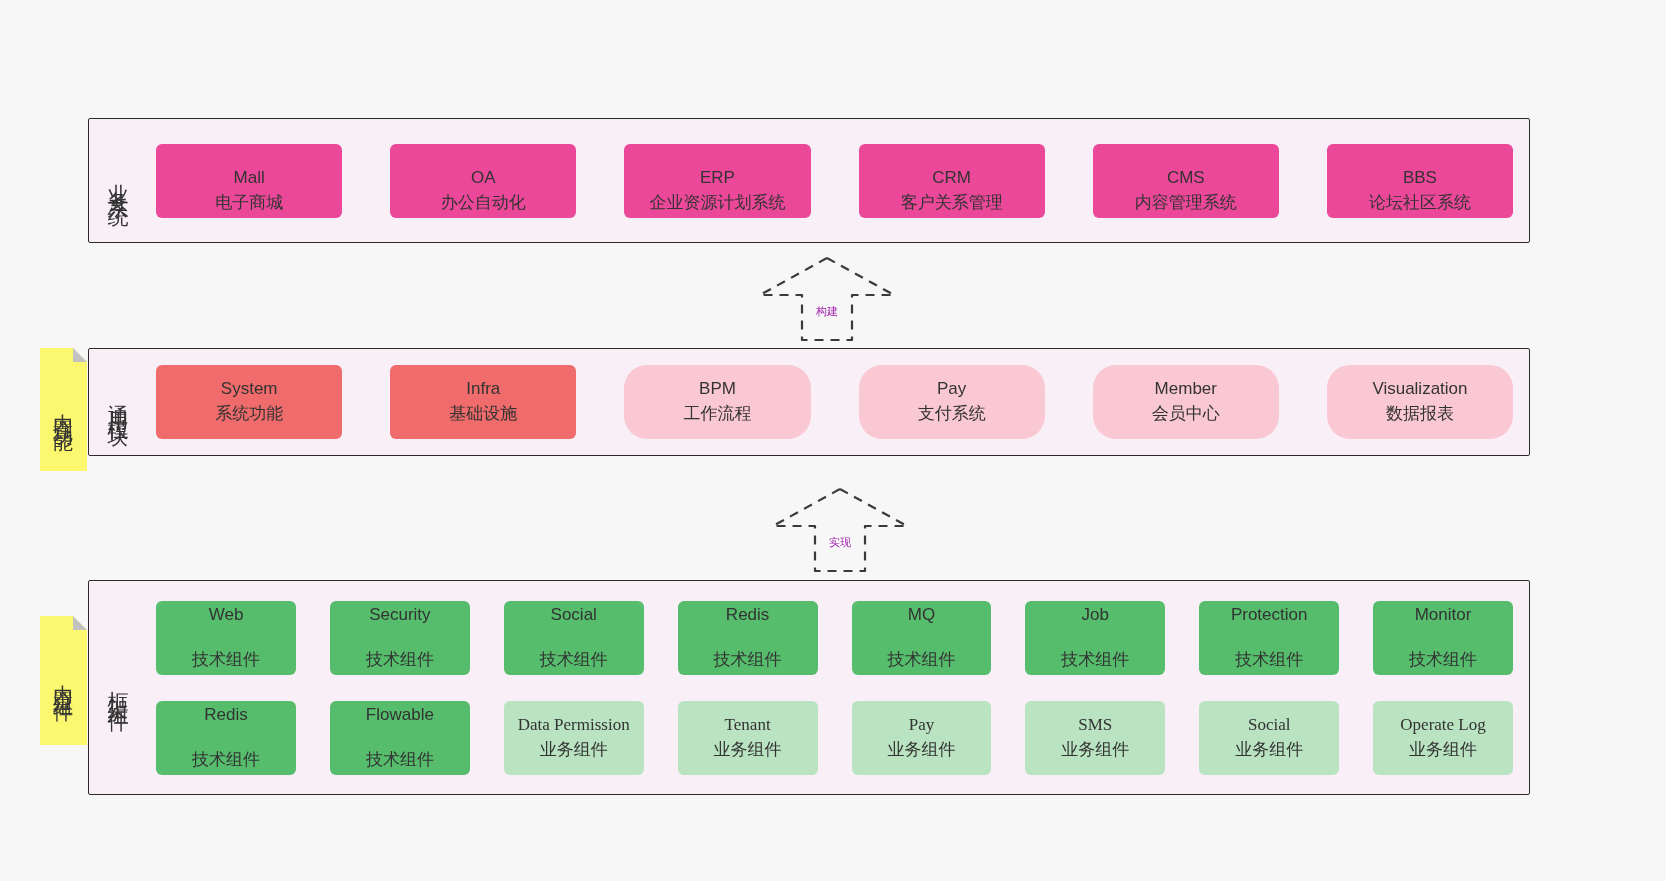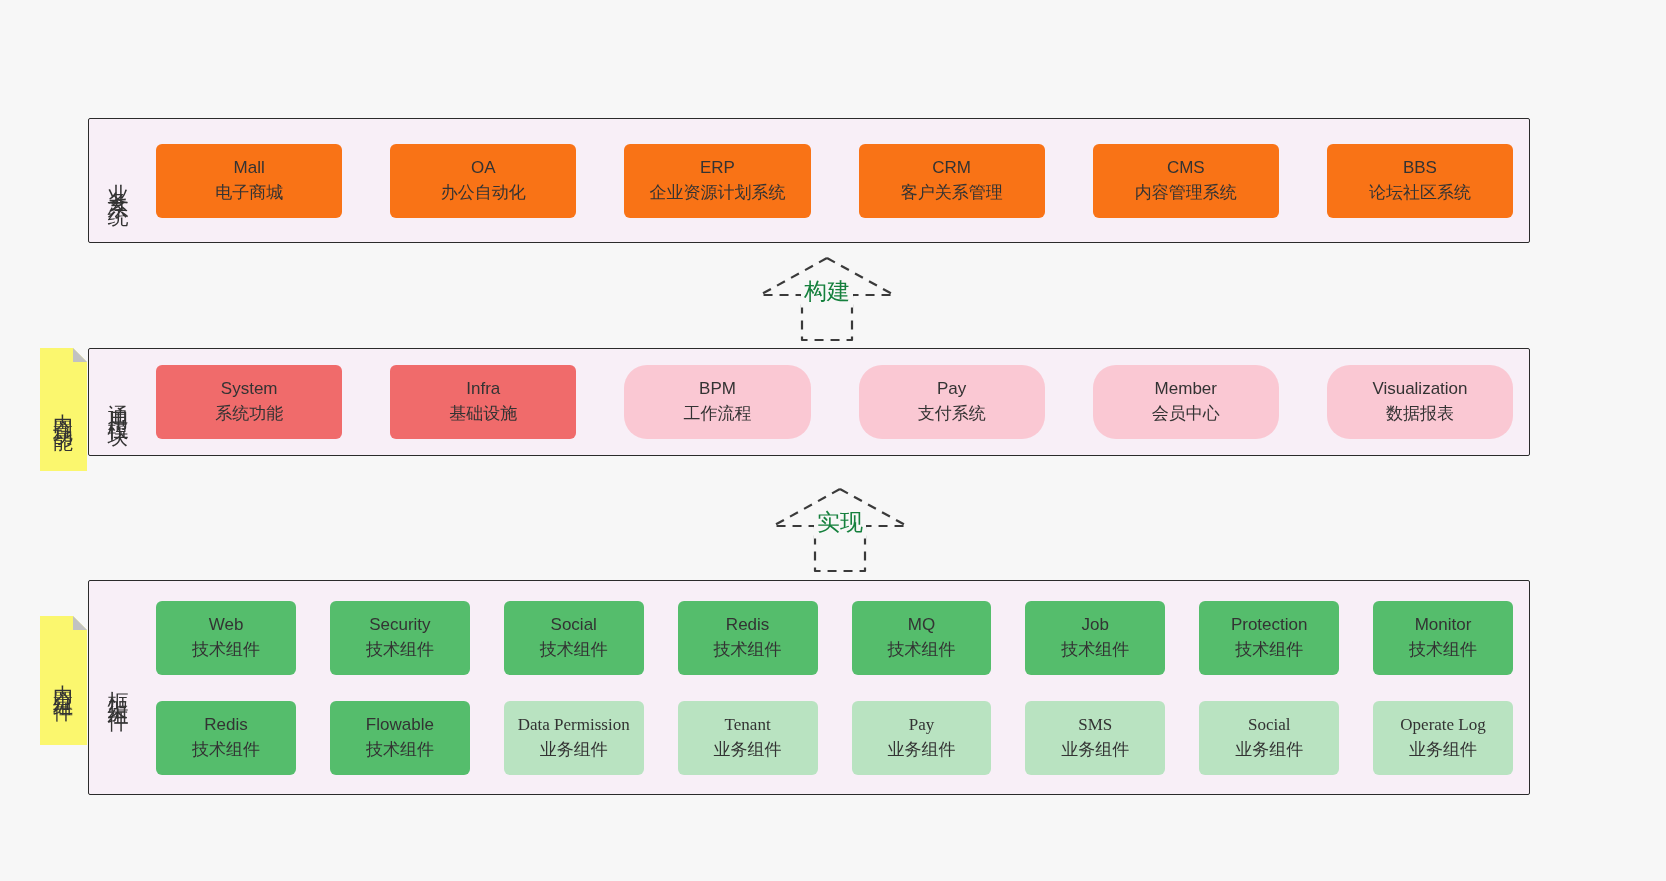--- a/index.html
+++ b/index.html
@@ -54,24 +54,24 @@
     justify-content:center;
     align-items:center;
     text-align:center;
     color:#333;
     font-size:17px;
     line-height:1.45;
     padding:2px 4px;
     box-sizing:border-box;
   }
   .box .t { white-space:pre-line; }
-  .blue        { background:#f97316; }
+  .blue        { background:#ec4899;justify-content:flex-end; }
   .red         { background:#f06b6b; }
   .pink        { background:#fac8d3;border-radius:23px; }
-  .green       { background:#55bd6c; }
+  .green       { background:#55bd6c;justify-content:space-between; }
   .green-light { background:#b9e3c1;font-family:Liberation Serif, serif; }
 
   
   .sticky {
     position:absolute;
     left:40px;
     width:47px;
     background:#fbf76e;
     display:flex;
     justify-content:center;
@@ -97,26 +97,26 @@
   
   .arrow {
     position:absolute;
     width:140px; height:88px;
   }
   .arrow-1 { left:757px; top:255px; }
   .arrow-2 { left:770px; top:486px; }
   .arrow svg { display:block; }
   .arrow-label {
     position:absolute;
-    left:50%; top:36px;
+    left:50%; top:56px;
     transform:translate(-50%,-50%);
     background:#f7f7f7;
     padding:1px 3px;
-    font-size:23px;
-    color:#15803d;
+    font-size:11px;
+    color:#a21caf;
     white-space:nowrap;
   }
 </style>
 </head>
 <body>
 
 <div class="canvas">
 
   <section class="band band-top">
     <div class="vlabel">业务系统</div>

